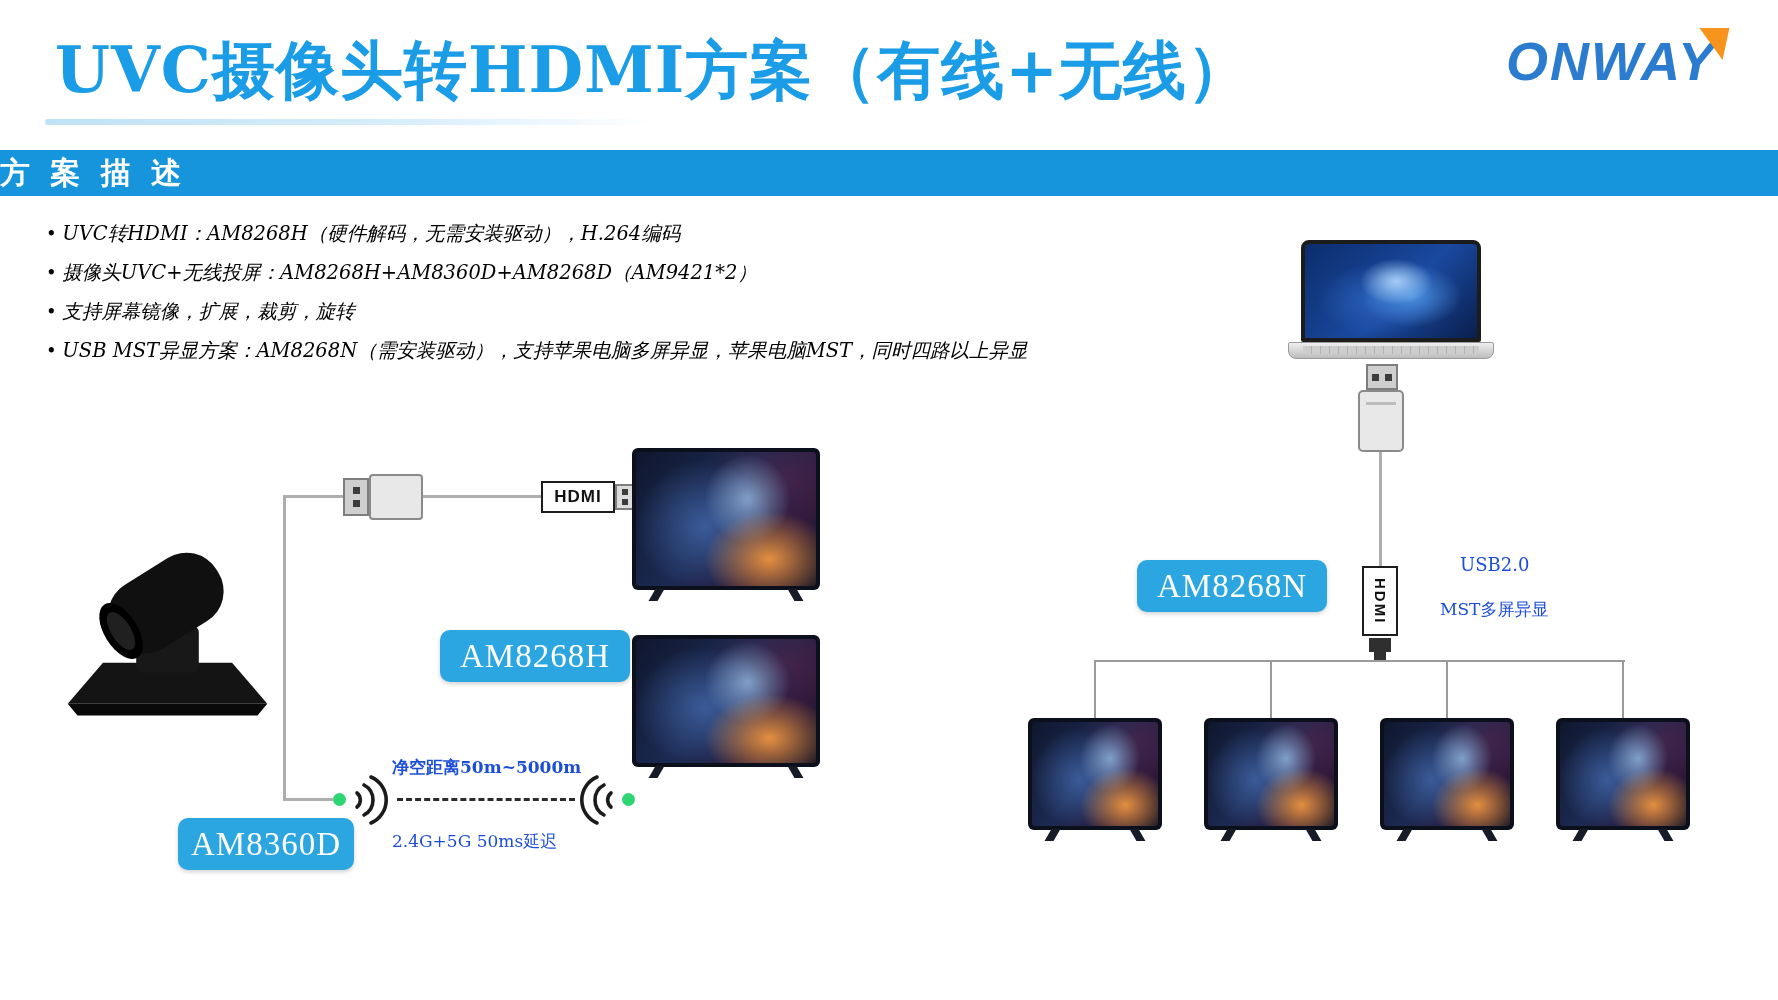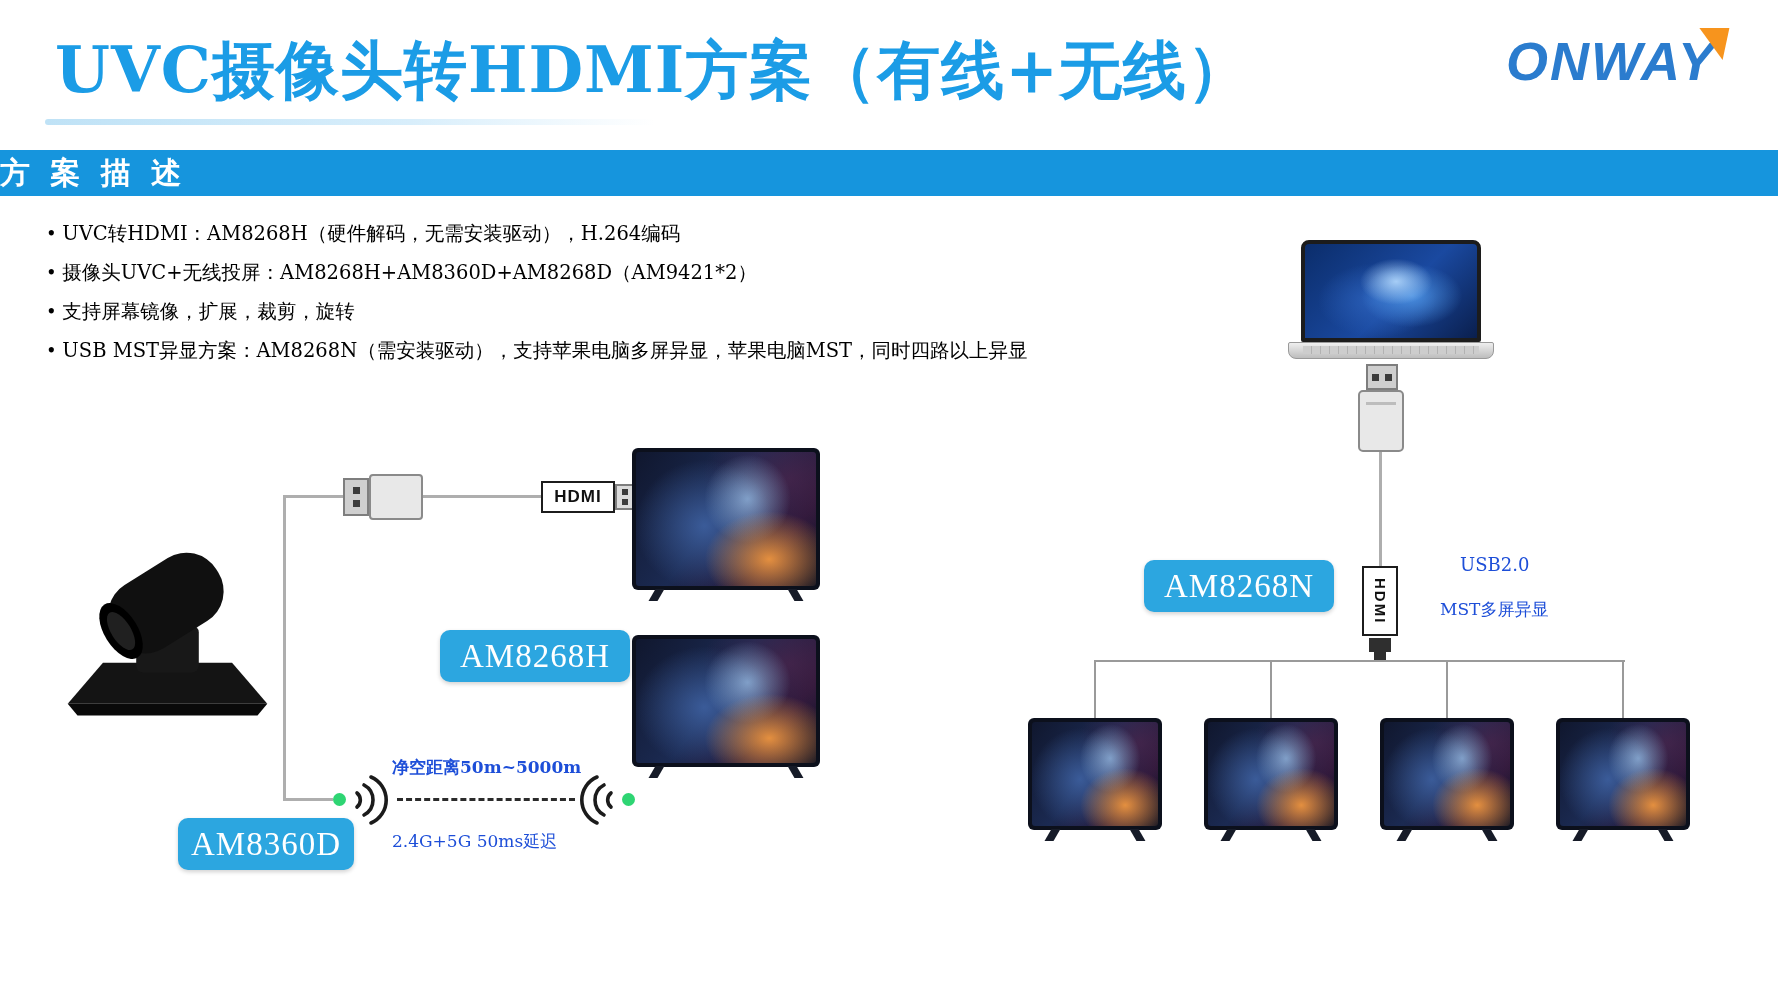--- a/index.html
+++ b/index.html
@@ -39,21 +39,21 @@
     position:absolute;left:0;top:150px;width:1778px;height:46px;background:var(--bar-blue);
     display:flex;align-items:center;
   }
   .section-title{
     color:#ffffff;font-size:30px;font-weight:bold;letter-spacing:6px;
     font-family:"Liberation Sans","DejaVu Sans",sans-serif;
   }
   
   .bullets{position:absolute;left:46px;top:222px;list-style:none;width:1100px;}
   .bullets li{
-    font-size:19.5px;line-height:24px;margin-bottom:15px;color:#000;white-space:nowrap;
+    font-size:19.5px;line-height:24px;margin-bottom:15px;color:#000;white-space:nowrap;font-style:italic;
   }
   .bullets li::before{content:"• ";font-size:18px;}
   
   .line{position:absolute;background:#aeaeae;}
   .dash-line{position:absolute;border-top:3px dashed #2b2b2b;height:0;}
   .gdot{position:absolute;width:13px;height:13px;border-radius:50%;background:var(--wifi-green);}
   .blue-label{
     position:absolute;background:var(--label-blue);color:#fff;border-radius:10px;
     display:flex;align-items:center;justify-content:center;font-size:33px;
     font-family:"Liberation Serif","DejaVu Serif",serif;letter-spacing:1px;
@@ -221,21 +221,21 @@
     <div class="laptop-base"></div>
   </div>
 
   <div class="usb-plug-v" style="left:1366px;top:364px;">
       <i></i>
       <i></i>
     </div>
   <div class="usb-body-v" style="left:1358px;top:390px;"></div>
   <div class="line" style="left:1379px;top:452px;width:3px;height:114px;"></div>
 
-  <div class="blue-label" style="left:1137px;top:560px;width:190px;height:52px;margin-left:7px;">AM8268N</div>
+  <div class="blue-label" style="left:1137px;top:560px;width:190px;height:52px;">AM8268N</div>
 
   <div class="small-note" style="left:1460px;top:554px;width:120px;font-weight:normal;font-size:18px;">USB2.0</div>
   <div class="small-note" style="left:1440px;top:598px;width:160px;font-weight:normal;">MST多屏异显</div>
 
   <div class="hdmi-box-v" style="left:1362px;top:566px;">
     <span>HDMI</span>
   </div>
   <div class="hdmi-plug-dark" style="left:1369px;top:638px;width:22px;height:14px;"></div>
   <div class="hdmi-plug-dark" style="left:1374px;top:652px;width:12px;height:8px;"></div>
 

